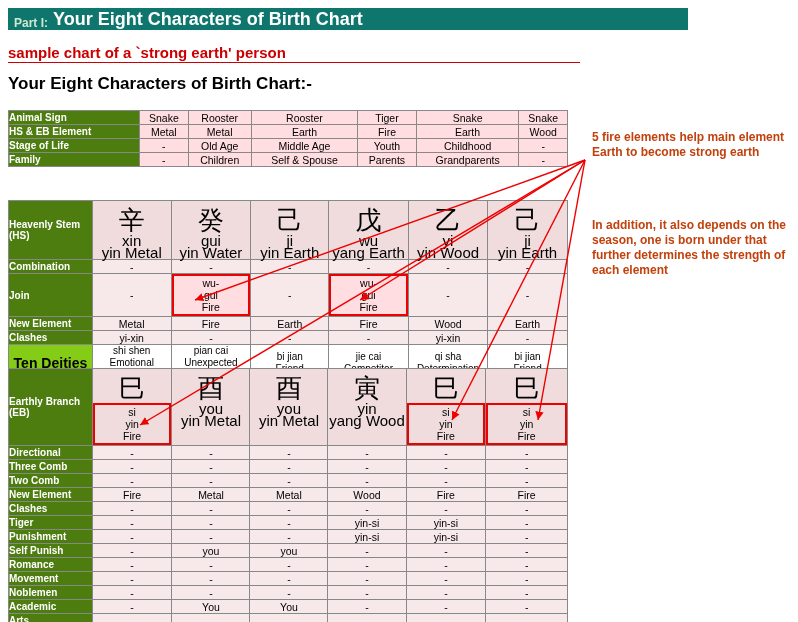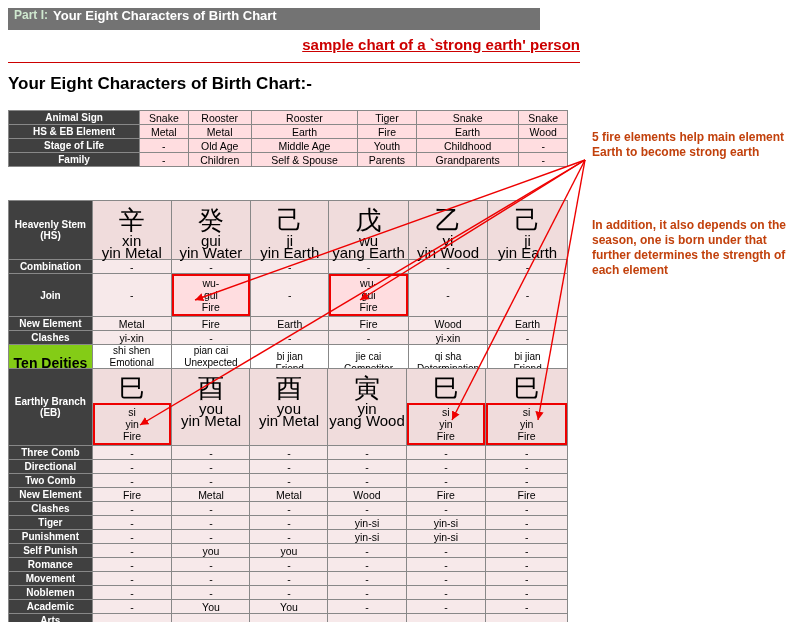--- a/index.html
+++ b/index.html
@@ -6,35 +6,35 @@
   body{
     width:798px;height:622px;
     background:#ffffff;
     font-family:"Liberation Sans",sans-serif;
     font-size:11px;
     color:#000000;
     position:relative;
     overflow:hidden;
   }
   .header-bar{
-    position:absolute;left:8px;top:8px;width:532px;height:22px;
-    background:#737373;
+    position:absolute;left:8px;top:8px;width:680px;height:22px;
+    background:#0f766e;
     color:#ffffff;
-    display:flex;align-items:flex-start;
+    display:flex;align-items:flex-end;
   }
   .header-bar .part{
     color:#cfe8cf;font-size:12px;font-weight:bold;padding-left:6px;
   }
   .header-bar .title{
-    color:#ffffff;font-size:13px;font-weight:bold;padding-left:5px;
+    color:#ffffff;font-size:18px;font-weight:bold;padding-left:5px;
   }
   .sample-title{
-    position:absolute;left:8px;top:36px;width:572px;
-    text-align:right;
-    color:#cc0000;font-size:15px;font-weight:bold;text-decoration:underline;
+    position:absolute;left:8px;top:44px;width:572px;
+    text-align:left;
+    color:#cc0000;font-size:15px;font-weight:bold;
   }
   .sample-rule{
     position:absolute;left:8px;top:62px;width:572px;height:1px;background:#cc0000;
   }
   .section-title{
     position:absolute;left:8px;top:74px;
     font-size:17px;font-weight:bold;color:#000000;
   }
   table{border-collapse:collapse;}
   td{
@@ -42,21 +42,21 @@
     text-align:center;
     vertical-align:middle;
     font-size:10.5px;
     padding:0;
     height:13px;
   }
   
   .tbl1{position:absolute;left:8px;top:110px;width:560px;}
   .tbl1 td{height:13px;}
   .hdr-cell{background:#cc3333;color:#ffffff;font-weight:bold;font-size:10px;}
-  .lbl-cell{background:#404040;color:#ffffff;font-weight:bold;font-size:10px;text-align:center;}
+  .lbl-cell{background:#4d7c0f;color:#ffffff;font-weight:bold;font-size:10px;text-align:left;}
   .pink{background:#ffdde0;}
   .pale{background:#f7e9ea;}
   
   .tbl2{position:absolute;left:8px;top:200px;width:560px;}
   .tbl2 td{height:13px;}
   .hs-cell{background:#f0dcdc;height:58px;vertical-align:top;padding-top:4px;}
   .hanzi{font-family:"DejaVu Sans",sans-serif;font-size:26px;line-height:30px;display:block;}
   .pinyin{font-size:15px;line-height:12px;display:block;}
   .deity-cell{background:#ffffff;height:30px;font-size:10px;line-height:12px;}
   .deity-label{background:#84cc16;color:#000000;font-weight:bold;font-size:14px;}
@@ -228,30 +228,30 @@
         </td>
         <td class="eb-cell" style="width:79px">
           <span class="hanzi">寅</span>
           <span class="pinyin">yin</span>
           <span class="pinyin">yang Wood</span>
         </td>
         <td class="eb-cell" style="width:79px"><span class="hanzi">巳</span><span class="boxed">si<br>yin Fire</span></td>
         <td class="eb-cell" style="width:81px"><span class="hanzi">巳</span><span class="boxed">si<br>yin Fire</span></td>
       </tr>
       <tr>
+        <td class="lbl-cell">Directional</td>
+        <td class="pale">-</td>
+        <td class="pale">-</td>
+        <td class="pale">-</td>
+        <td class="pale">-</td>
+        <td class="pale">-</td>
+        <td class="pale">-</td>
+      </tr>
+      <tr>
         <td class="lbl-cell">Three Comb</td>
-        <td class="pale">-</td>
-        <td class="pale">-</td>
-        <td class="pale">-</td>
-        <td class="pale">-</td>
-        <td class="pale">-</td>
-        <td class="pale">-</td>
-      </tr>
-      <tr>
-        <td class="lbl-cell">Directional</td>
         <td class="pale">-</td>
         <td class="pale">-</td>
         <td class="pale">-</td>
         <td class="pale">-</td>
         <td class="pale">-</td>
         <td class="pale">-</td>
       </tr>
       <tr>
         <td class="lbl-cell">Two Comb</td>
         <td class="pale">-</td>

